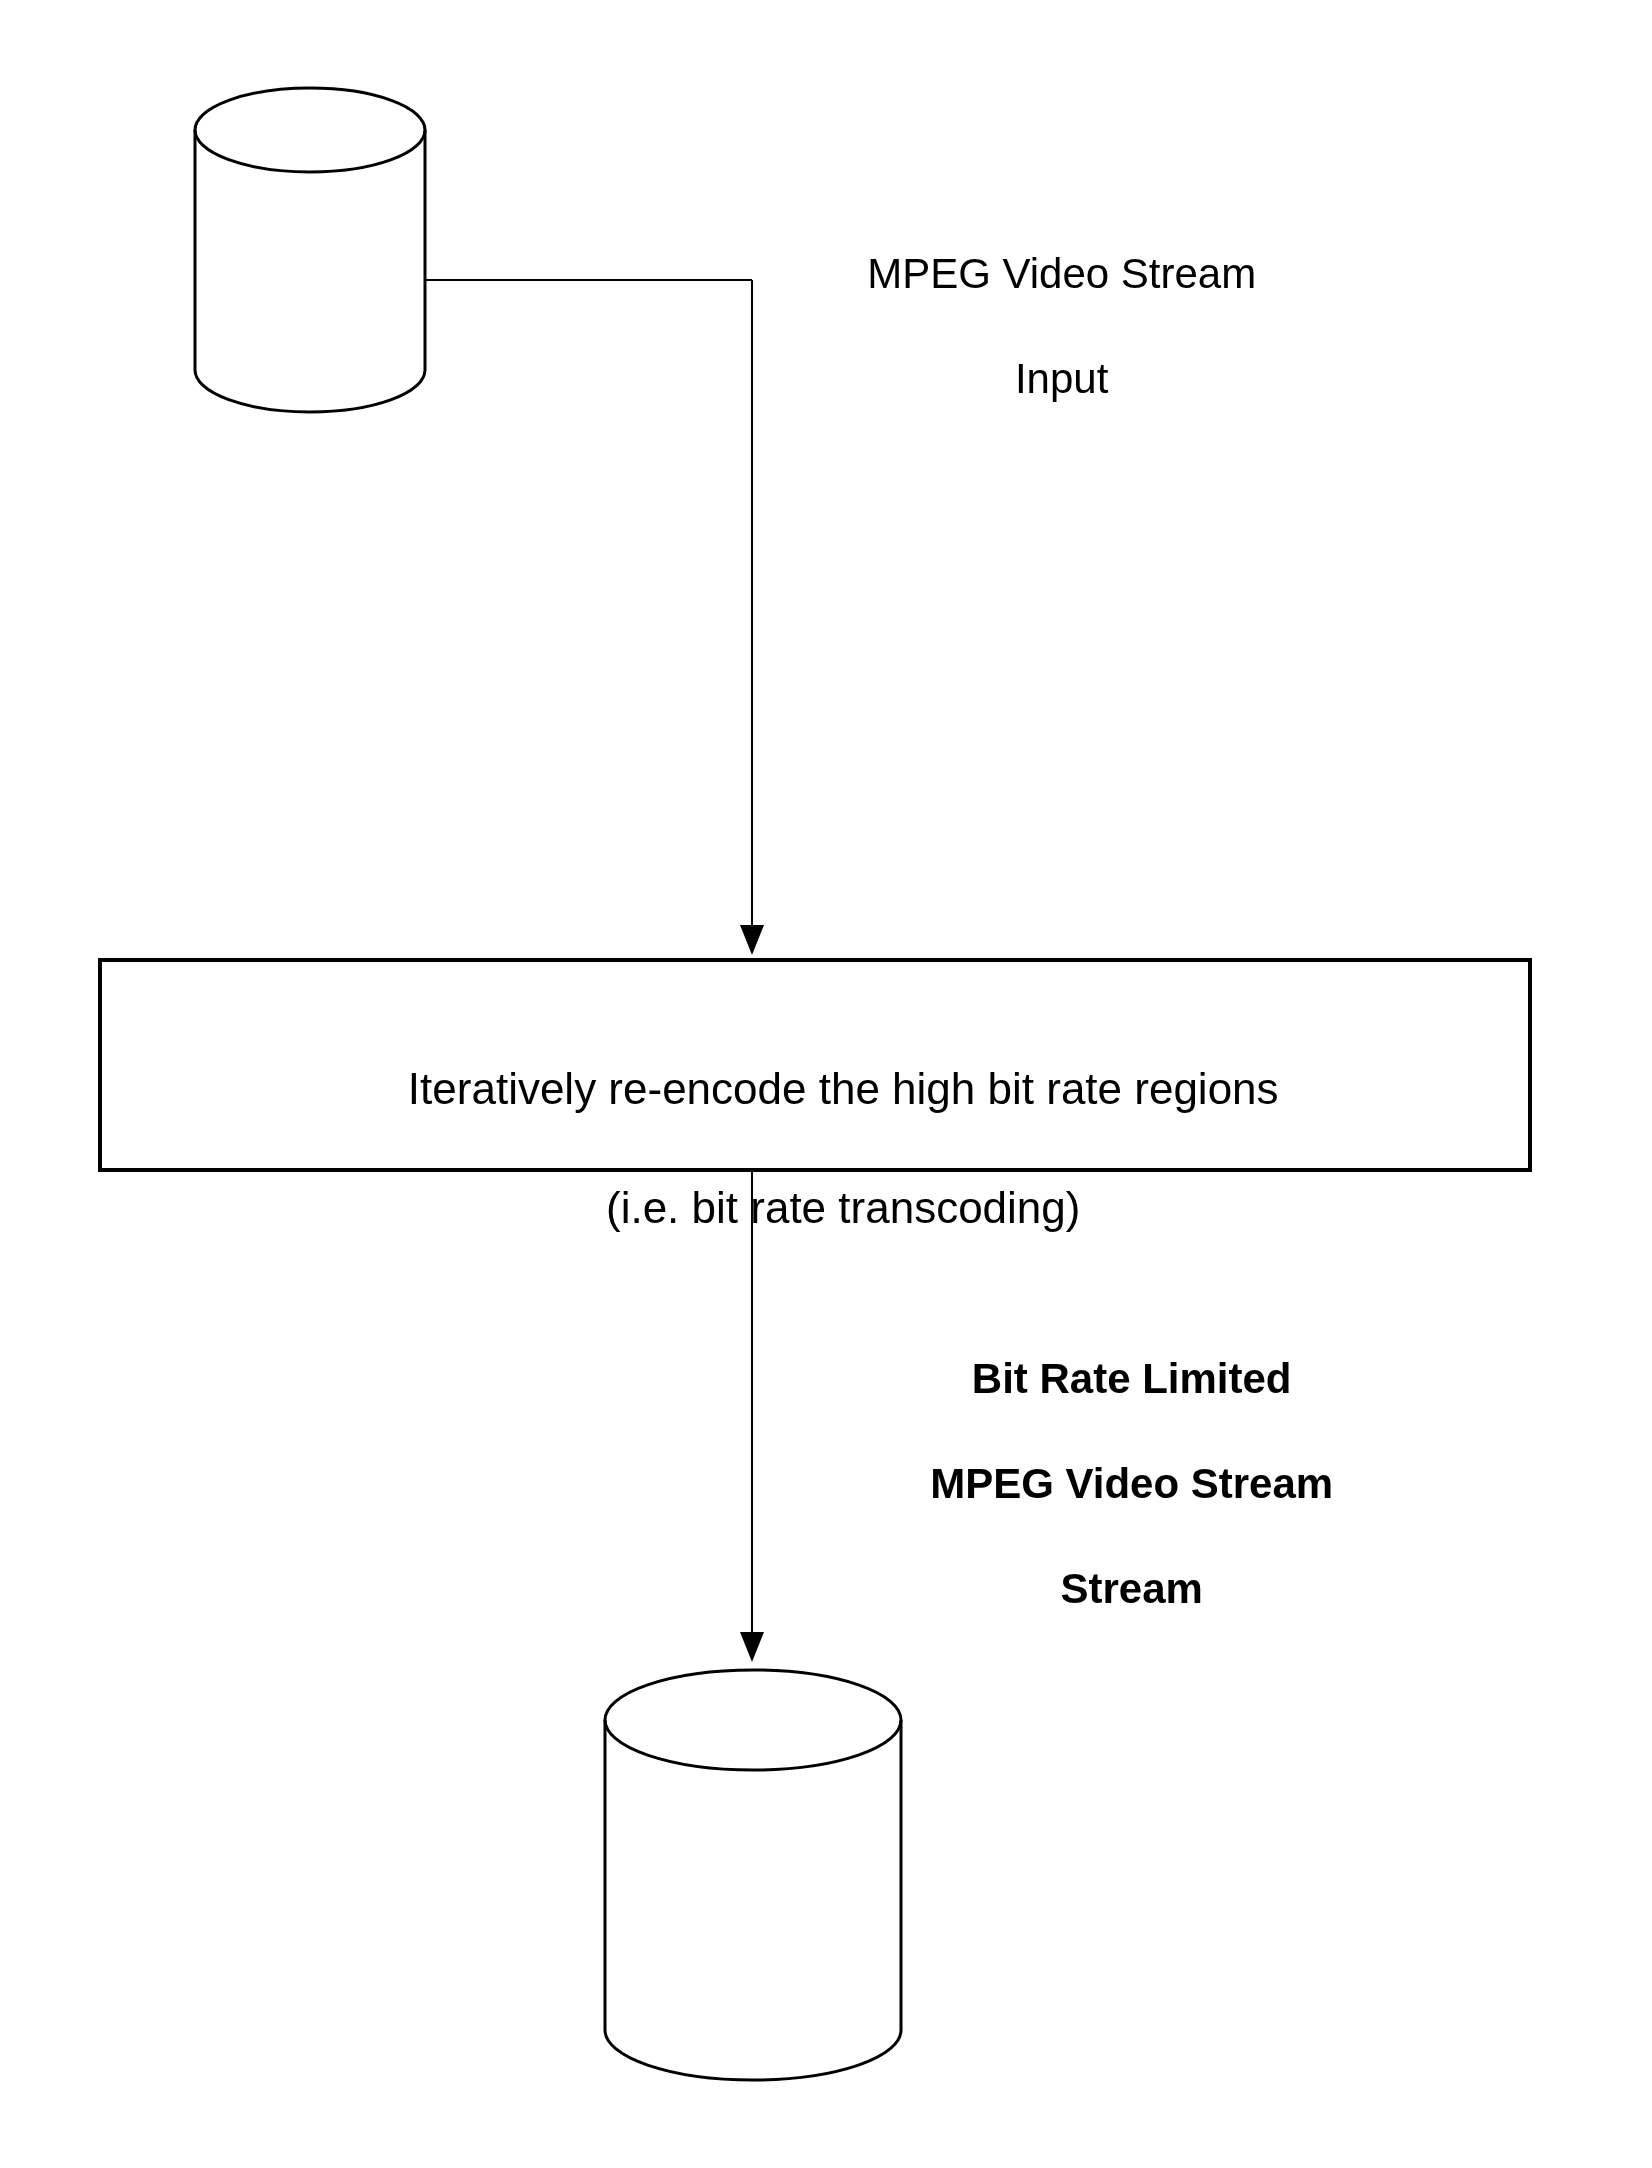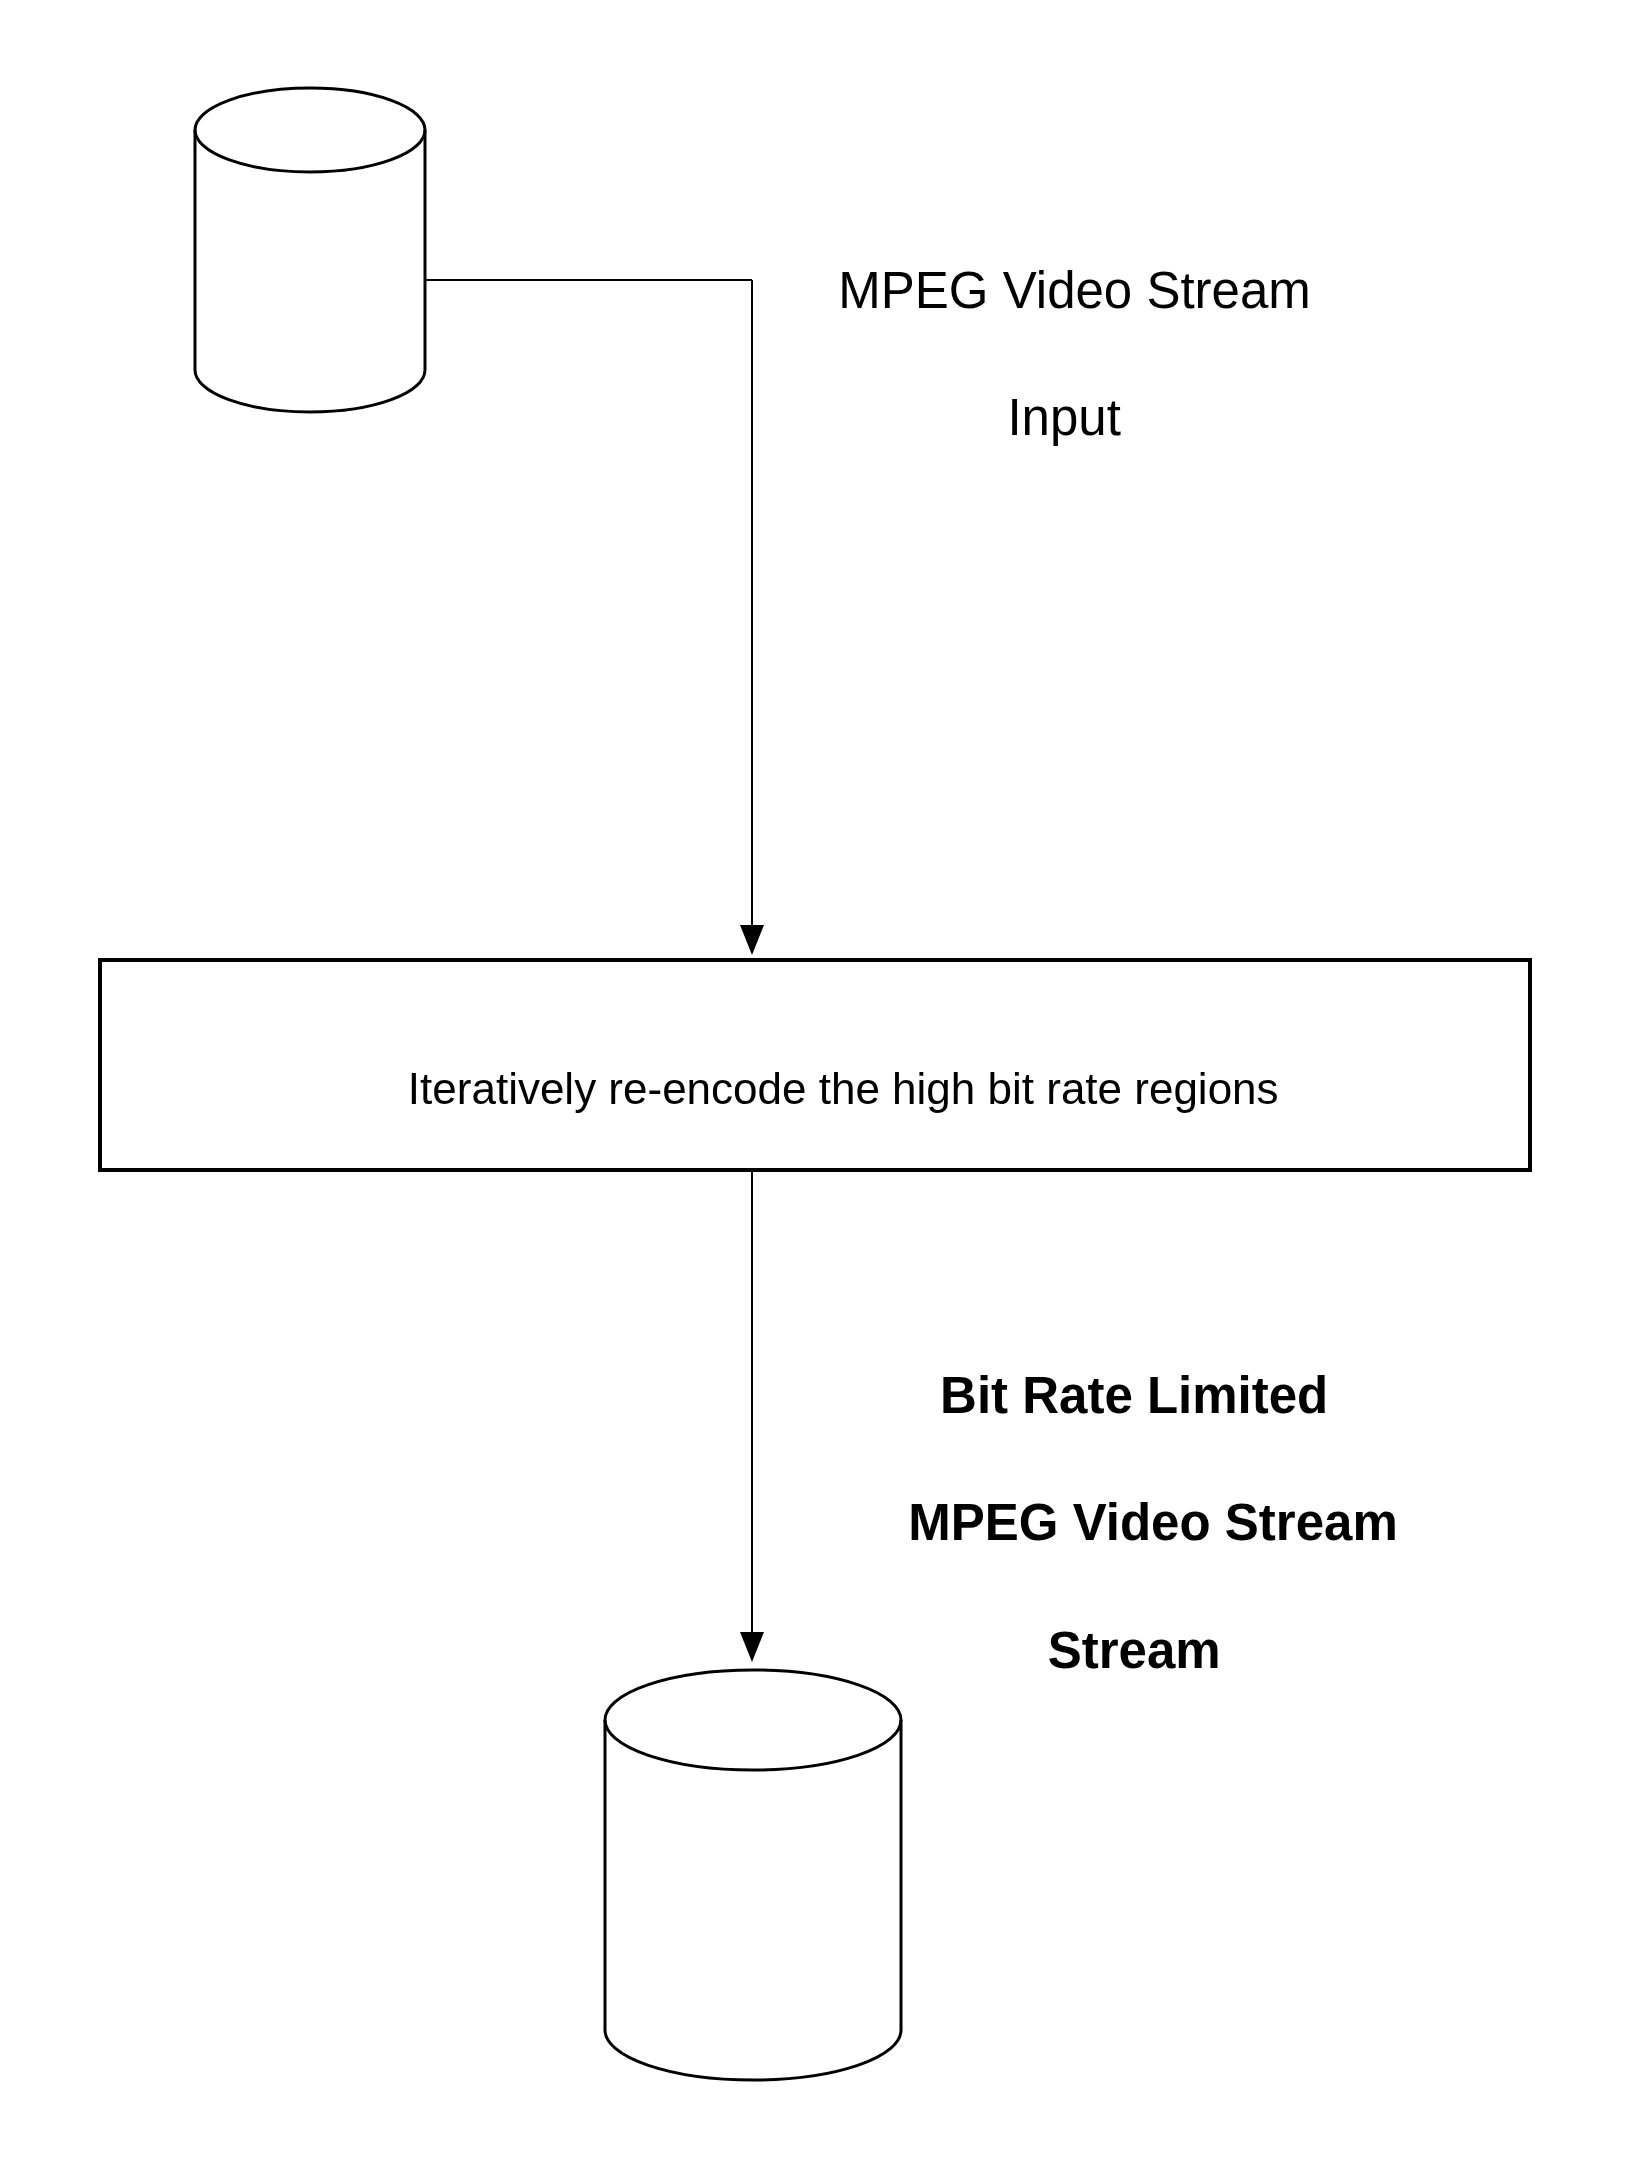--- a/index.html
+++ b/index.html
@@ -6,21 +6,21 @@
     margin: 0;
     padding: 0;
     background: #ffffff;
     width: 1652px;
     height: 2168px;
     font-family: Verdana, Geneva, sans-serif;
   }
   svg { display: block; }
   .label {
     position: absolute;
-    font-size: 51px;
+    font-size: 42px;
     line-height: 1.25;
     color: #000;
     text-align: center;
     white-space: pre;
   }
   .proc-label {
     position: absolute;
     font-size: 44px;
     line-height: 1.35;
     color: #000;
@@ -61,19 +61,20 @@
   </g>
 </svg>
 
 <div class="label" style="left:810px; top:195px; width:480px;">
   <span>MPEG Video Stream</span><br>
   <span>Input</span>
 </div>
 
 <div class="proc-label" style="left:116px; top:1000px; width:1430px;">
   <span>Iteratively re-encode the high bit rate regions</span><br>
+  <span>(i.e. bit rate transcoding)</span>
 </div>
 
 <div class="label" style="left:880px; top:1300px; width:480px;font-weight:bold;">
   <span>Bit Rate Limited</span><br>
   <span>MPEG Video Stream</span><br>
   <span>Stream</span>
 </div>
 
 </body></html>

